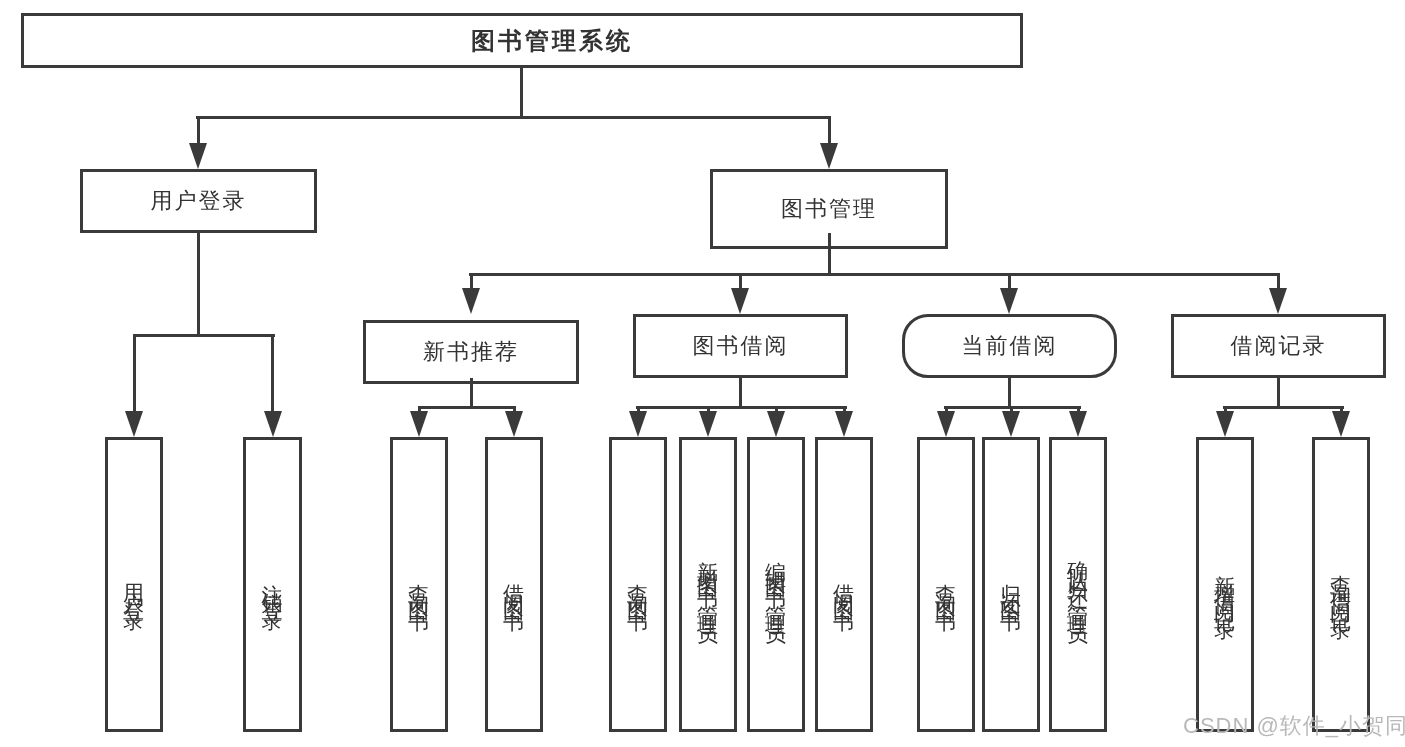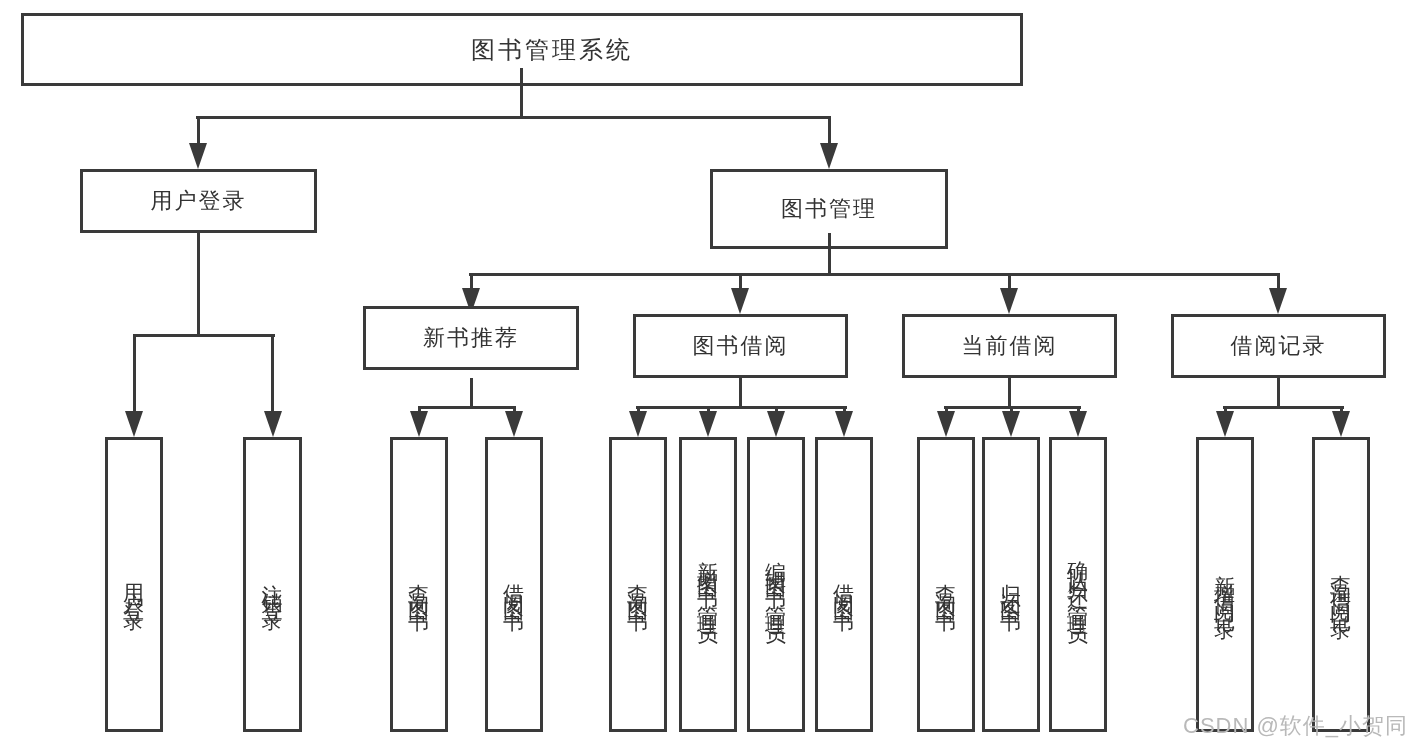--- a/index.html
+++ b/index.html
@@ -59,21 +59,21 @@
     letter-spacing:1px;
     white-space:nowrap;
     z-index:5;
   }
 </style>
 </head>
 <body>
 
 <div id="canvas">
 
-  <div class="box h root" style="left:21px;top:13px;width:1002px;height:73px;padding-left:60px;">
+  <div class="box h root" style="left:21px;top:13px;width:1002px;height:55px;padding-left:60px;font-weight:bold;">
     <span>图书管理系统</span>
   </div>
 
   <div class="vline" style="left:520px;top:68px;height:49px;"></div>
   <div class="hline" style="left:196px;top:116px;width:635px;"></div>
   <div class="vline" style="left:197px;top:116px;height:28px;"></div>
   <div class="arrow" style="left:189px;top:143px;"></div>
   <div class="vline" style="left:828px;top:116px;height:28px;"></div>
   <div class="arrow" style="left:820px;top:143px;"></div>
 
@@ -95,27 +95,27 @@
   <div class="hline" style="left:469px;top:273px;width:811px;"></div>
   <div class="vline" style="left:470px;top:273px;height:16px;"></div>
   <div class="arrow" style="left:462px;top:288px;"></div>
   <div class="vline" style="left:739px;top:273px;height:16px;"></div>
   <div class="arrow" style="left:731px;top:288px;"></div>
   <div class="vline" style="left:1008px;top:273px;height:16px;"></div>
   <div class="arrow" style="left:1000px;top:288px;"></div>
   <div class="vline" style="left:1277px;top:273px;height:16px;"></div>
   <div class="arrow" style="left:1269px;top:288px;"></div>
 
-  <div class="box h" style="left:363px;top:306px;width:216px;height:64px;">
+  <div class="box h" style="left:363px;top:320px;width:216px;height:64px;">
     <span>新书推荐</span>
   </div>
   <div class="box h" style="left:633px;top:314px;width:215px;height:64px;">
     <span>图书借阅</span>
   </div>
-  <div class="box h" style="left:902px;top:314px;width:215px;height:64px;">
+  <div class="box h" style="left:902px;top:314px;width:215px;height:64px;border-radius:26px;">
     <span>当前借阅</span>
   </div>
   <div class="box h" style="left:1171px;top:314px;width:215px;height:64px;">
     <span>借阅记录</span>
   </div>
 
   <div class="vline" style="left:470px;top:378px;height:29px;"></div>
   <div class="hline" style="left:418px;top:406px;width:98px;"></div>
   <div class="vline" style="left:418px;top:406px;height:6px;"></div>
   <div class="arrow" style="left:410px;top:411px;"></div>

